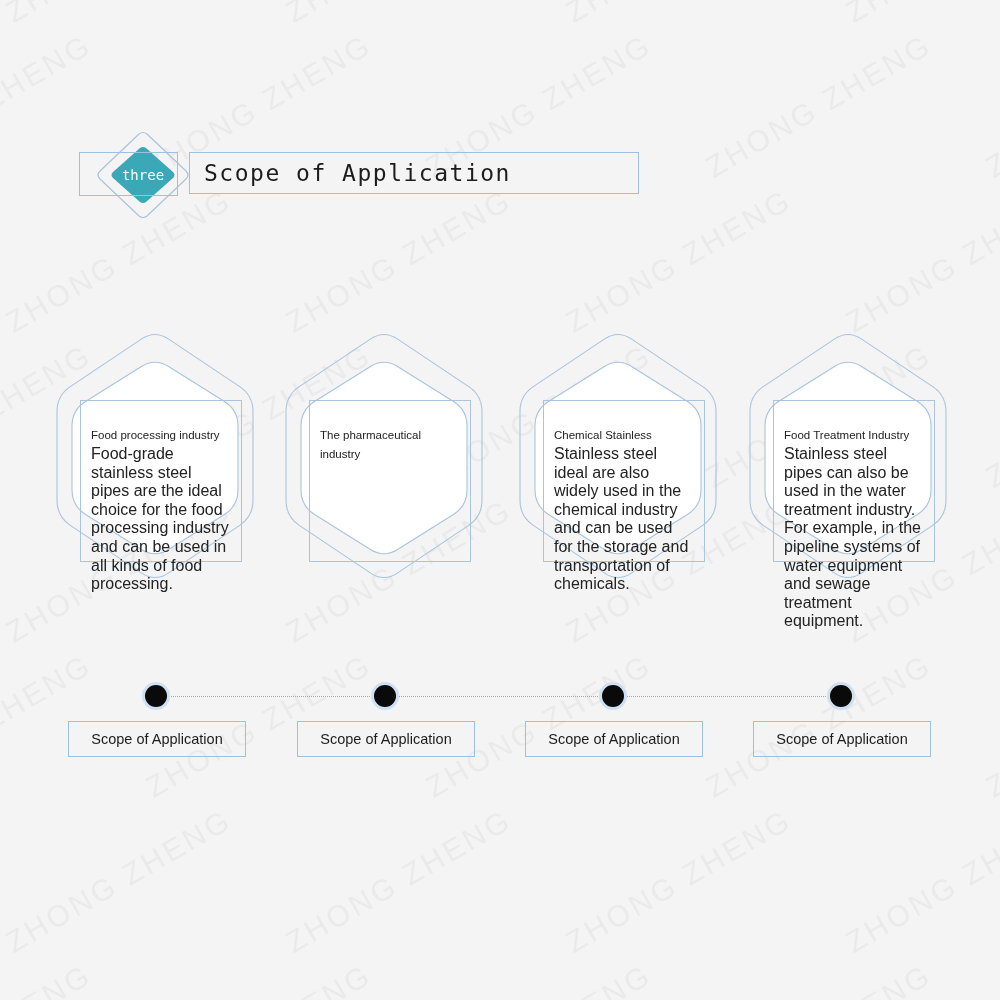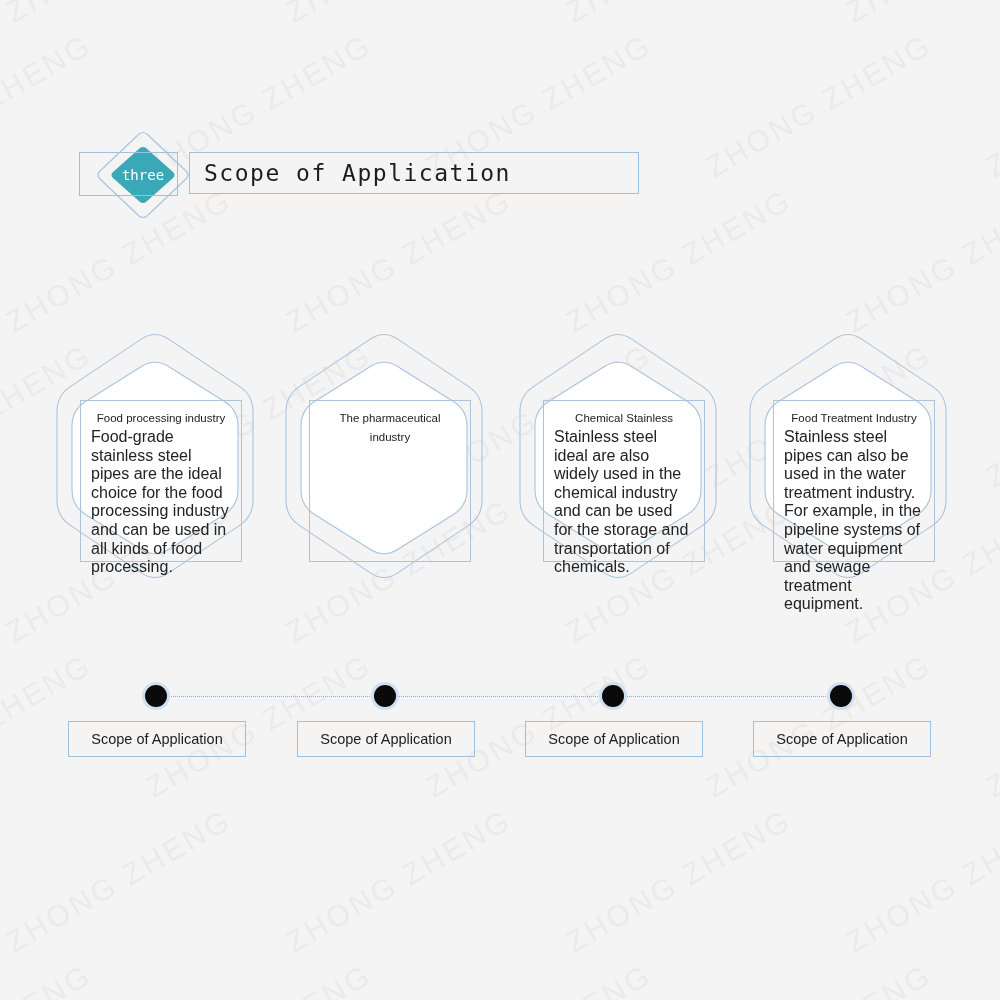--- a/index.html
+++ b/index.html
@@ -128,23 +128,22 @@
     background: transparent;
     box-sizing: content-box;
     padding: 0 10px;
     z-index: 2;
     display: block;
   }
   .card-title {
     font-family: "Liberation Sans", sans-serif;
     font-size: 11.5px;
     color: #222222;
-    text-align: center;
     line-height: 19px;
-    margin-top: 8px;
+    margin-top: 25px;
   }
   .card-body {
     font-family: "Liberation Sans", sans-serif;
     font-size: 16px;
     color: #222222;
     line-height: 18.6px;
   }
 
   
   #timeline {

